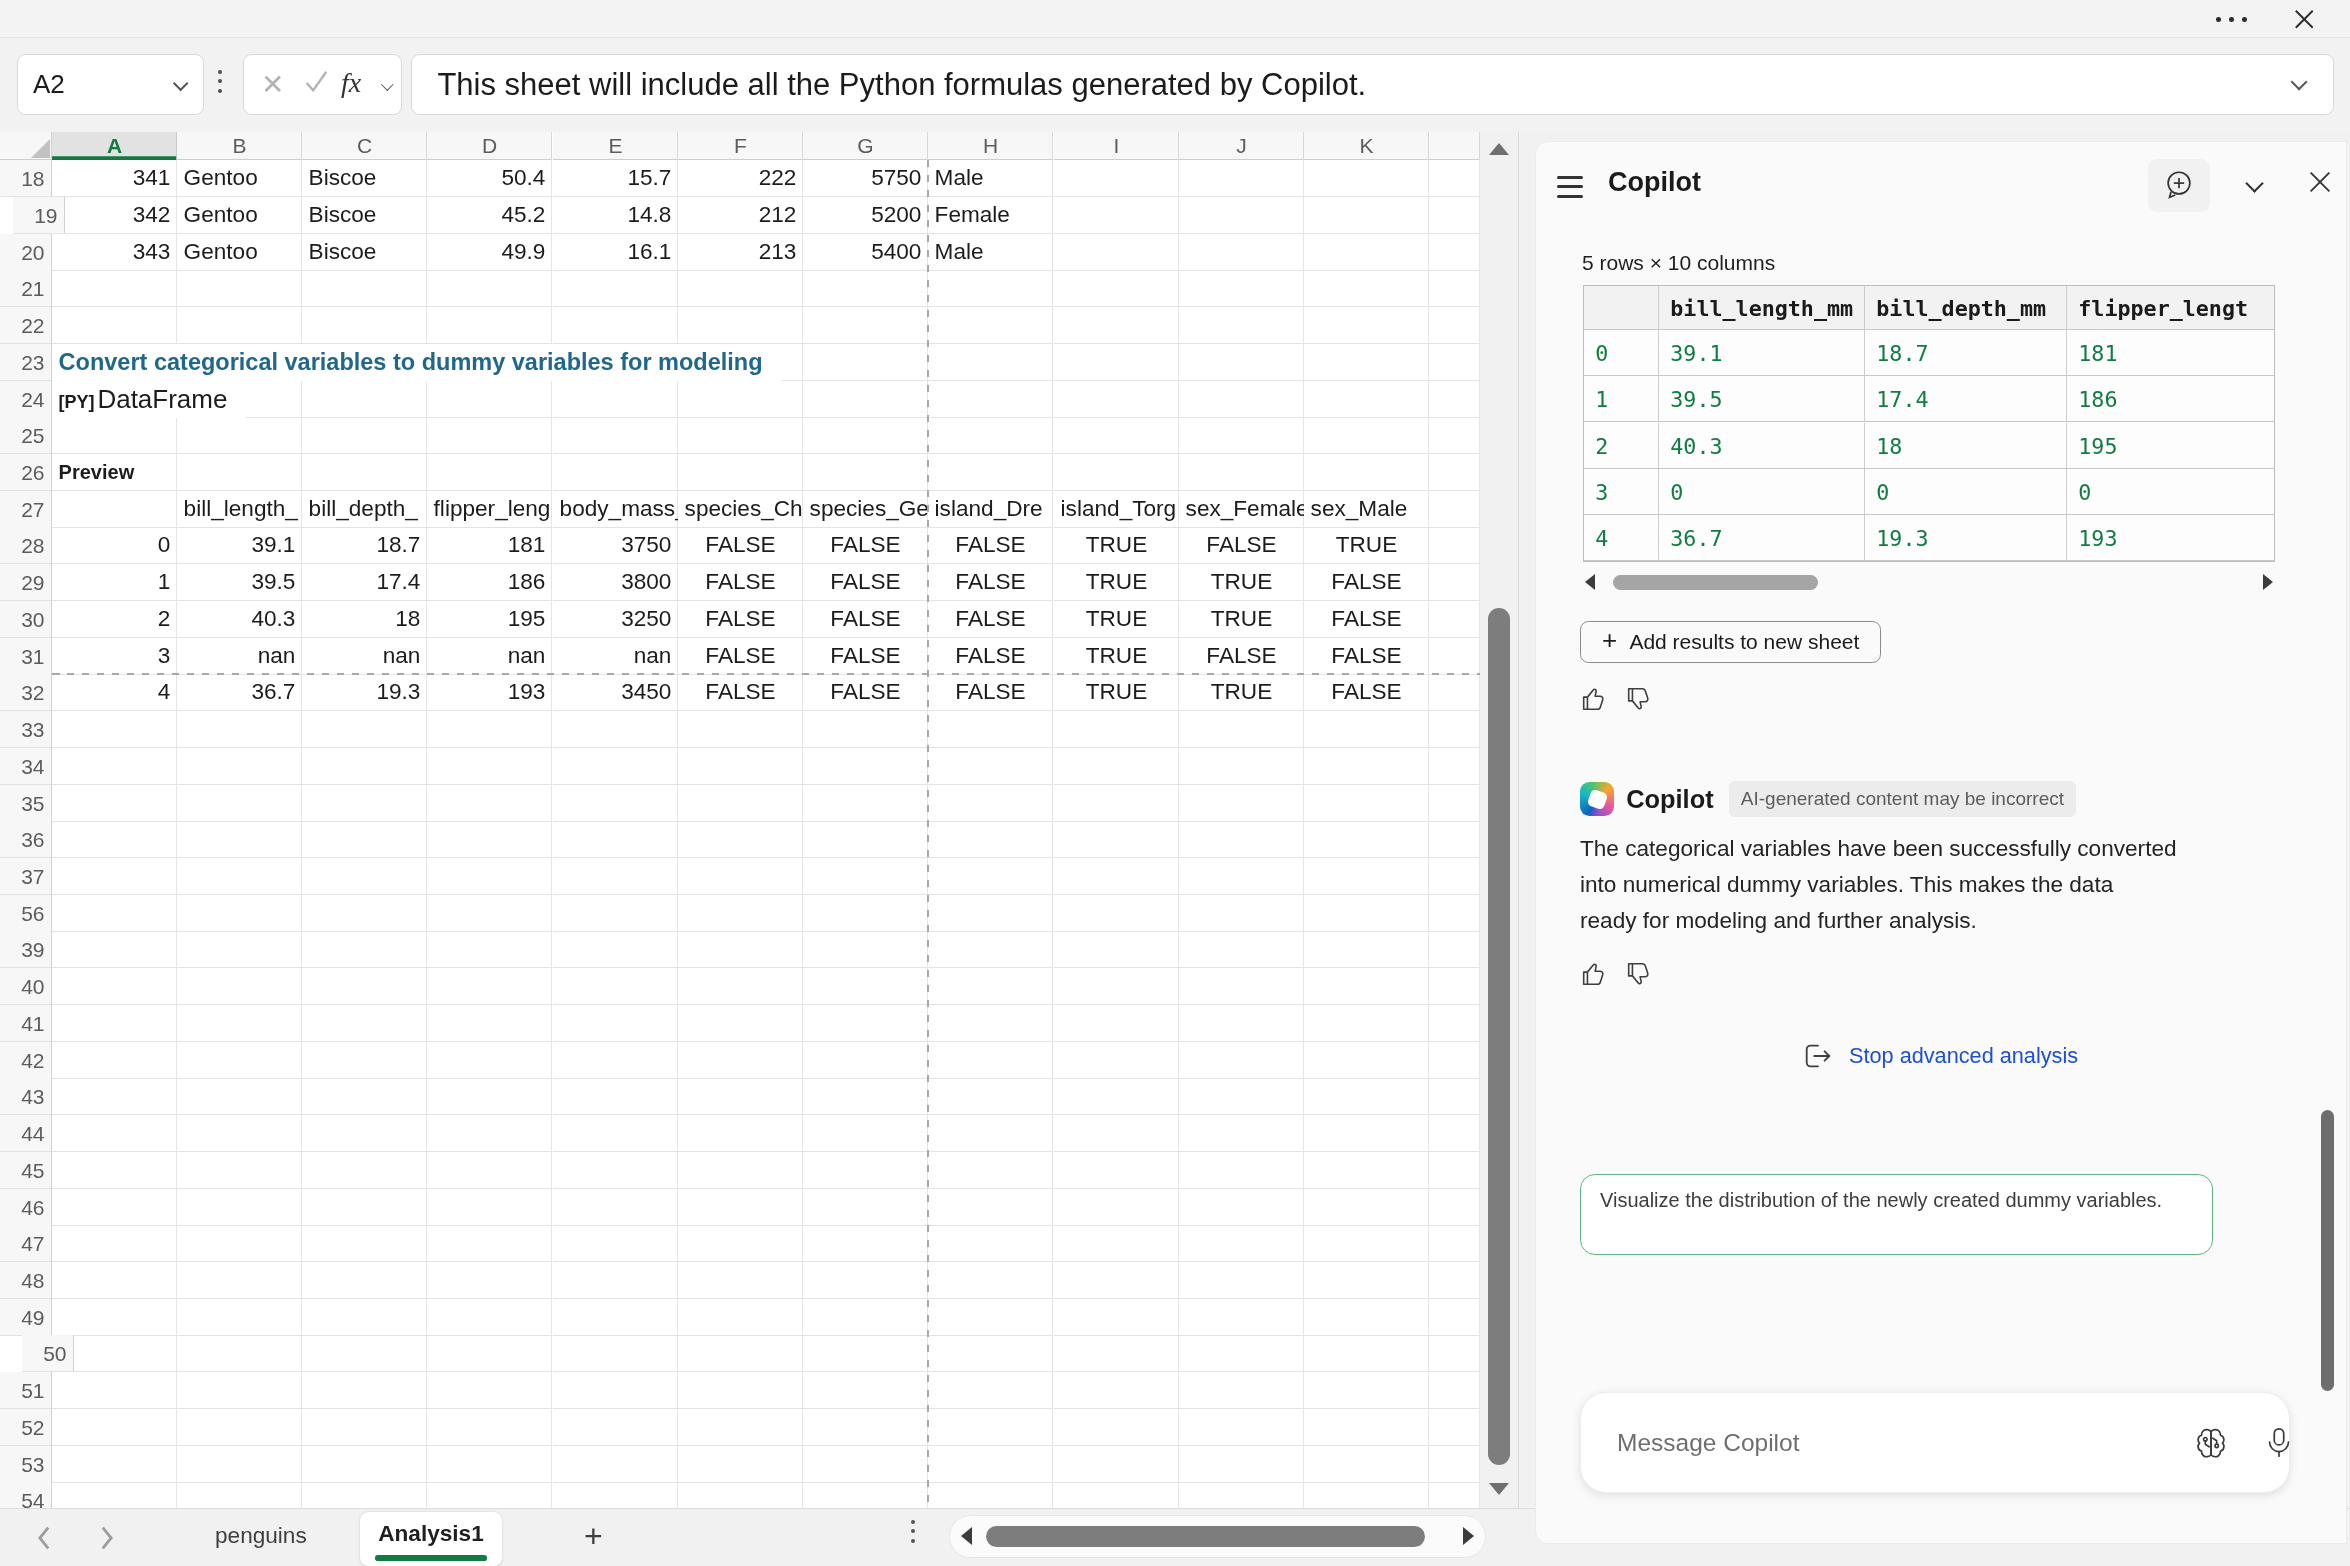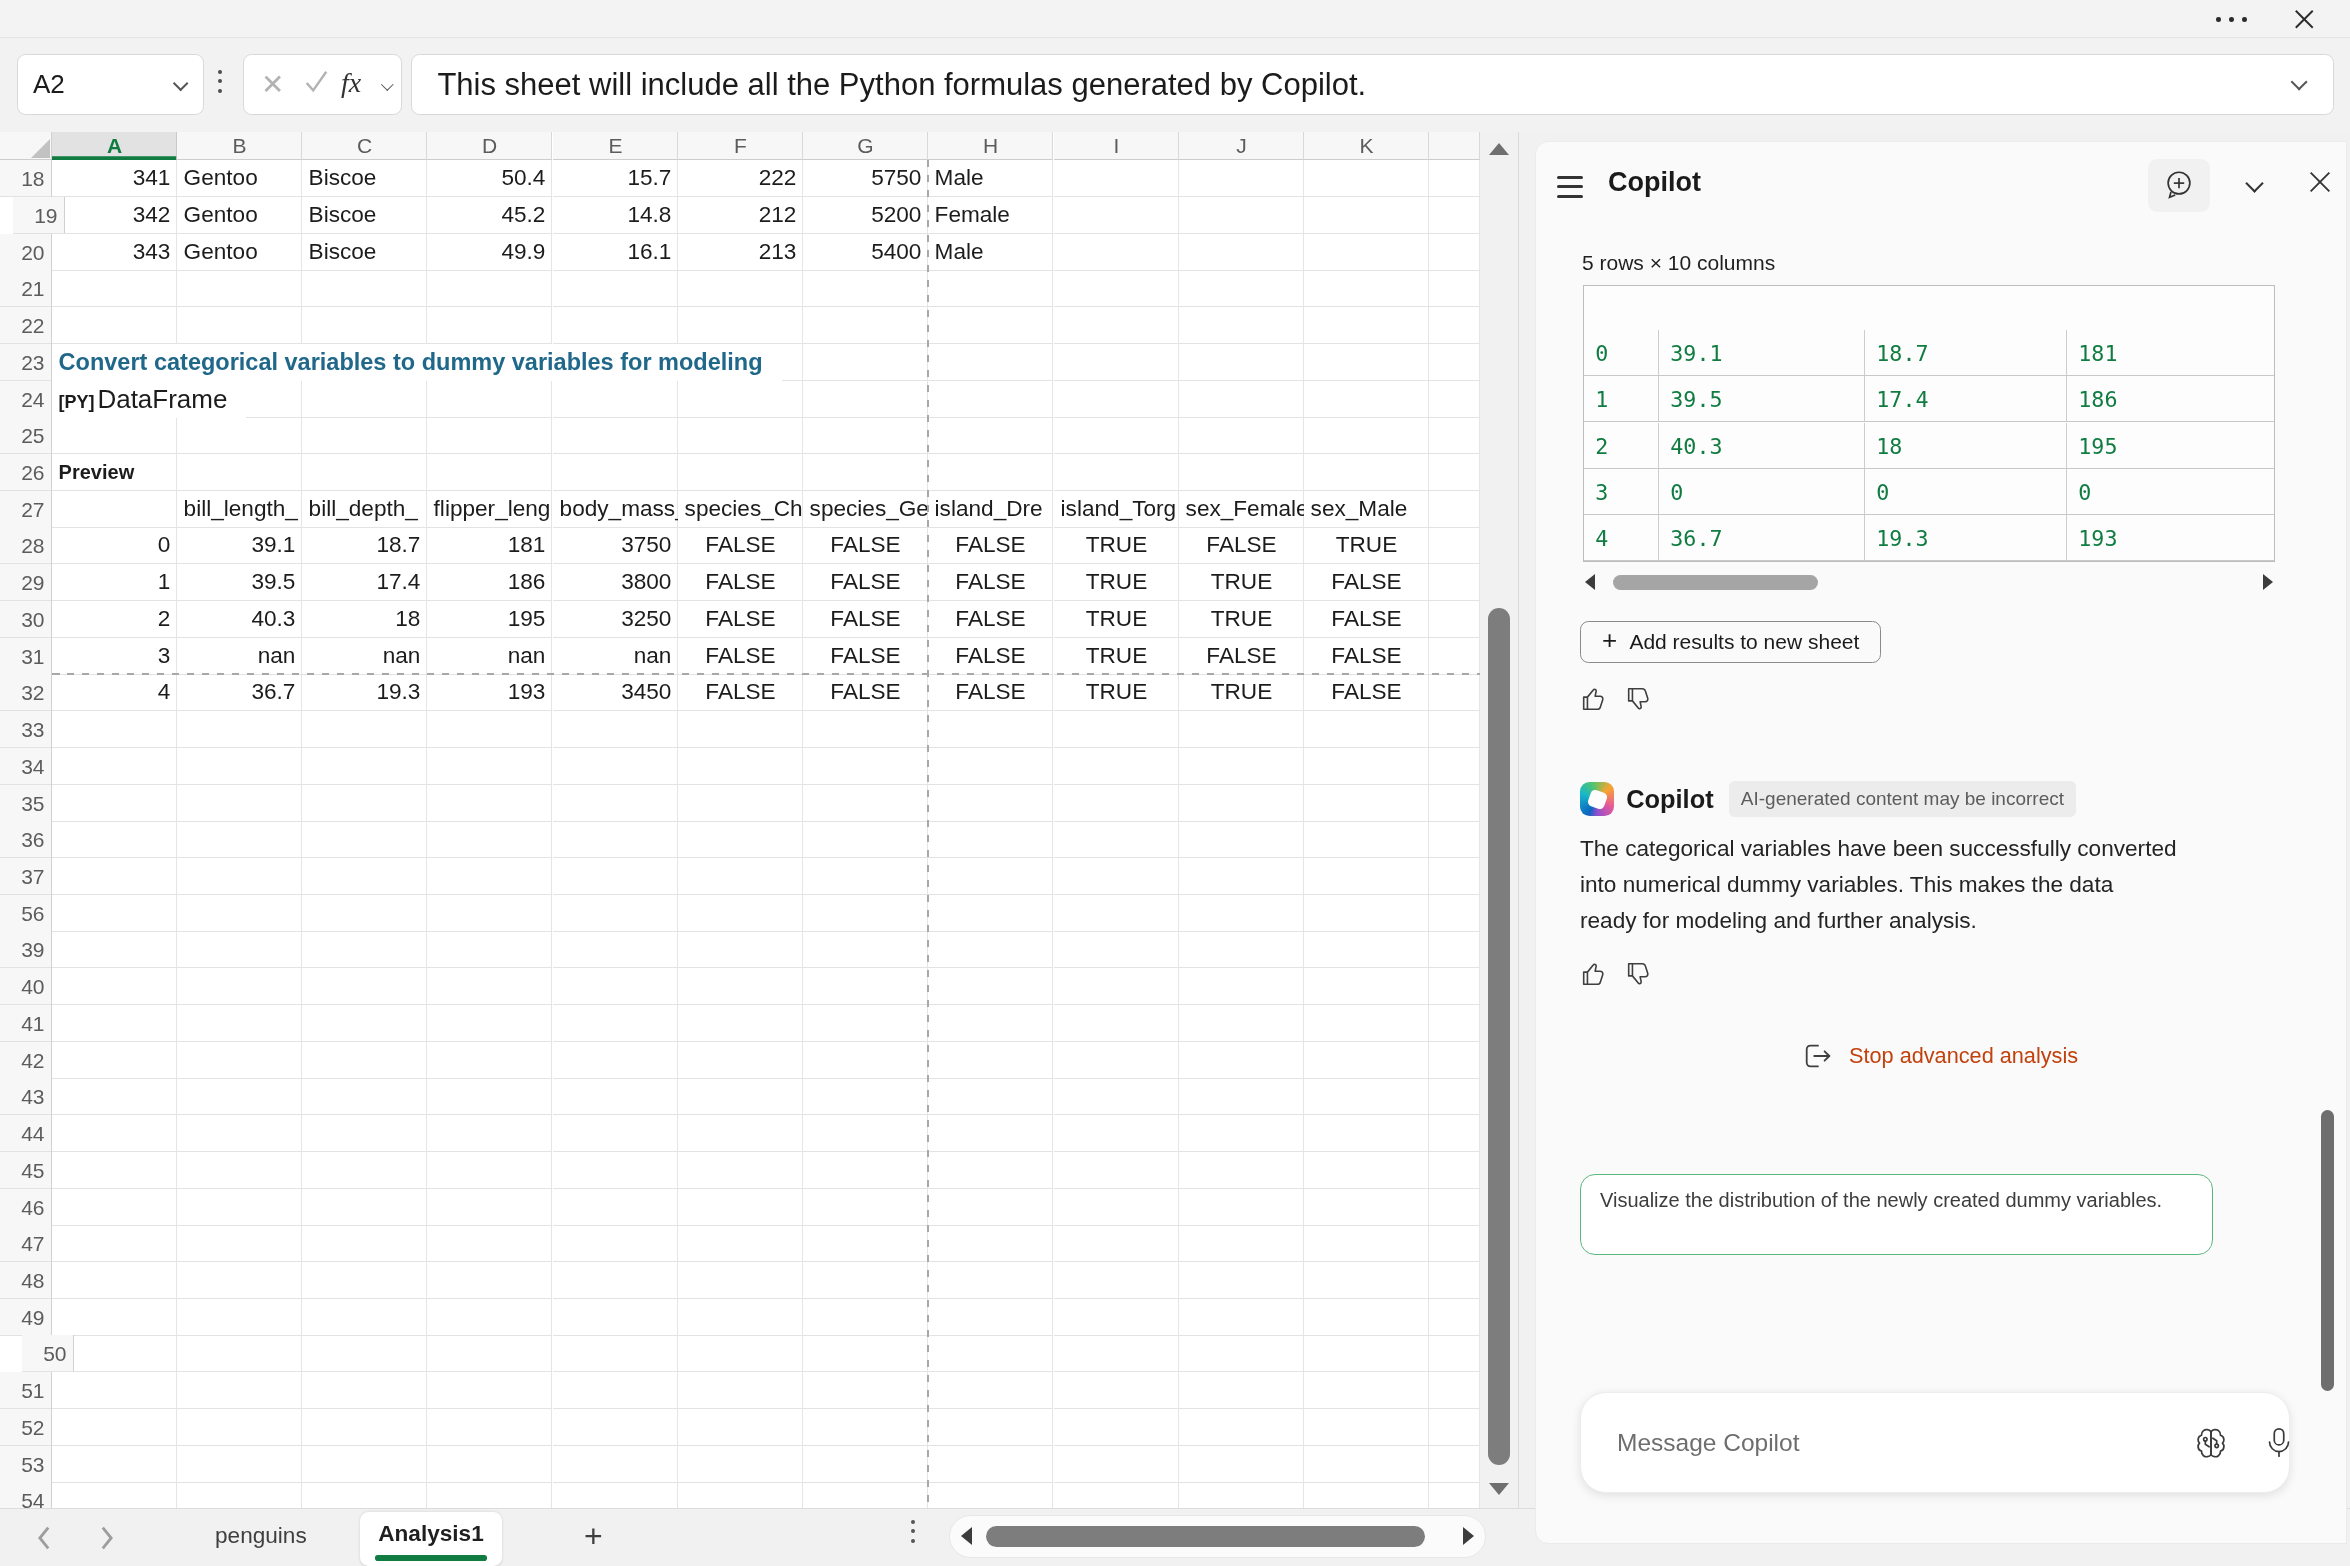--- a/index.html
+++ b/index.html
@@ -146,21 +146,21 @@
   #p-logo i { position:absolute; left:8.5px; top:8.5px; width:17px; height:17px; background:#fdfdfd; border-radius:4.7px;
     transform:rotate(20deg); }
   #p-attrib .nm { font-size:25.4px; font-weight:700; color:#1a1a1a; margin-left:12.2px; }
   #p-badge { margin-left:15px; background:#ececec; border-radius:5.6px; height:36px;
     display:flex; align-items:center; padding:0 12.2px; font-size:19px; color:#5c5c5c; }
   #p-msg { position:absolute; left:44px; top:689px; width:725px; font-size:22.6px;
     line-height:36px; color:#242424; }
   #p-stop { position:absolute; left:266px; top:898px; display:flex; align-items:center; gap:15px; }
   #p-stop svg { width:32px; height:32px; fill:none; stroke:#3f3f3f; stroke-width:1.9;
     stroke-linecap:round; stroke-linejoin:round; }
-  #p-stop .lbl { font-size:21.7px; color:#c2410c; }
+  #p-stop .lbl { font-size:21.7px; color:#1d4ed8; }
 
   .chip { position:absolute; left:44px; background:#fff; border:1.9px solid #5cb87e; border-radius:15px;
     padding:10.4px 19px; font-size:20px; color:#3d3d3d; line-height:30px; }
   #chip0 { top:1032px; width:633px; height:81px; }
   #chip1 { top:1130px; width:689px; height:82px; }
 
   #p-input { position:absolute; left:44px; top:1250px; width:710px; height:101px; background:#fff;
     border:0.9px solid #ededed; border-radius:26px; box-shadow:0 2.8px 9.4px rgba(0,0,0,.10); }
   #p-input input { position:absolute; left:36px; top:0; width:537px; height:100%; border:none; outline:none;
     font-size:24.5px; color:#333; background:transparent; font-family:"Liberation Sans", sans-serif; }
@@ -770,20 +770,26 @@
   <span id="p-collapse"><span class="chev"></span></span>
   <div id="p-close">
     <svg viewBox="0 0 30 30">
         <line x1="5" y1="5" x2="25" y2="25"></line>
         <line x1="25" y1="5" x2="5" y2="25"></line>
       </svg>
   </div>
 
   <div id="p-dims">5 rows × 10 columns</div>
   <div id="p-table">
+      <div class="pt-row pt-head" style="top: 0px; height: 44px;">
+        <div class="pt-cell" style="width: 75px;"></div>
+        <div class="pt-cell" style="width: 206px;">bill_length_mm</div>
+        <div class="pt-cell" style="width: 202px;">bill_depth_mm</div>
+        <div class="pt-cell" style="width: 250px;">flipper_lengt</div>
+      </div>
       <div class="pt-row" style="top: 44px; height: 46px;">
         <div class="pt-cell" style="width: 75px;">0</div>
         <div class="pt-cell" style="width: 206px;">39.1</div>
         <div class="pt-cell" style="width: 202px;">18.7</div>
         <div class="pt-cell" style="width: 250px;">181</div>
       </div>
       <div class="pt-row" style="top: 90px; height: 46px;">
         <div class="pt-cell" style="width: 75px;">1</div>
         <div class="pt-cell" style="width: 206px;">39.5</div>
         <div class="pt-cell" style="width: 202px;">17.4</div>

